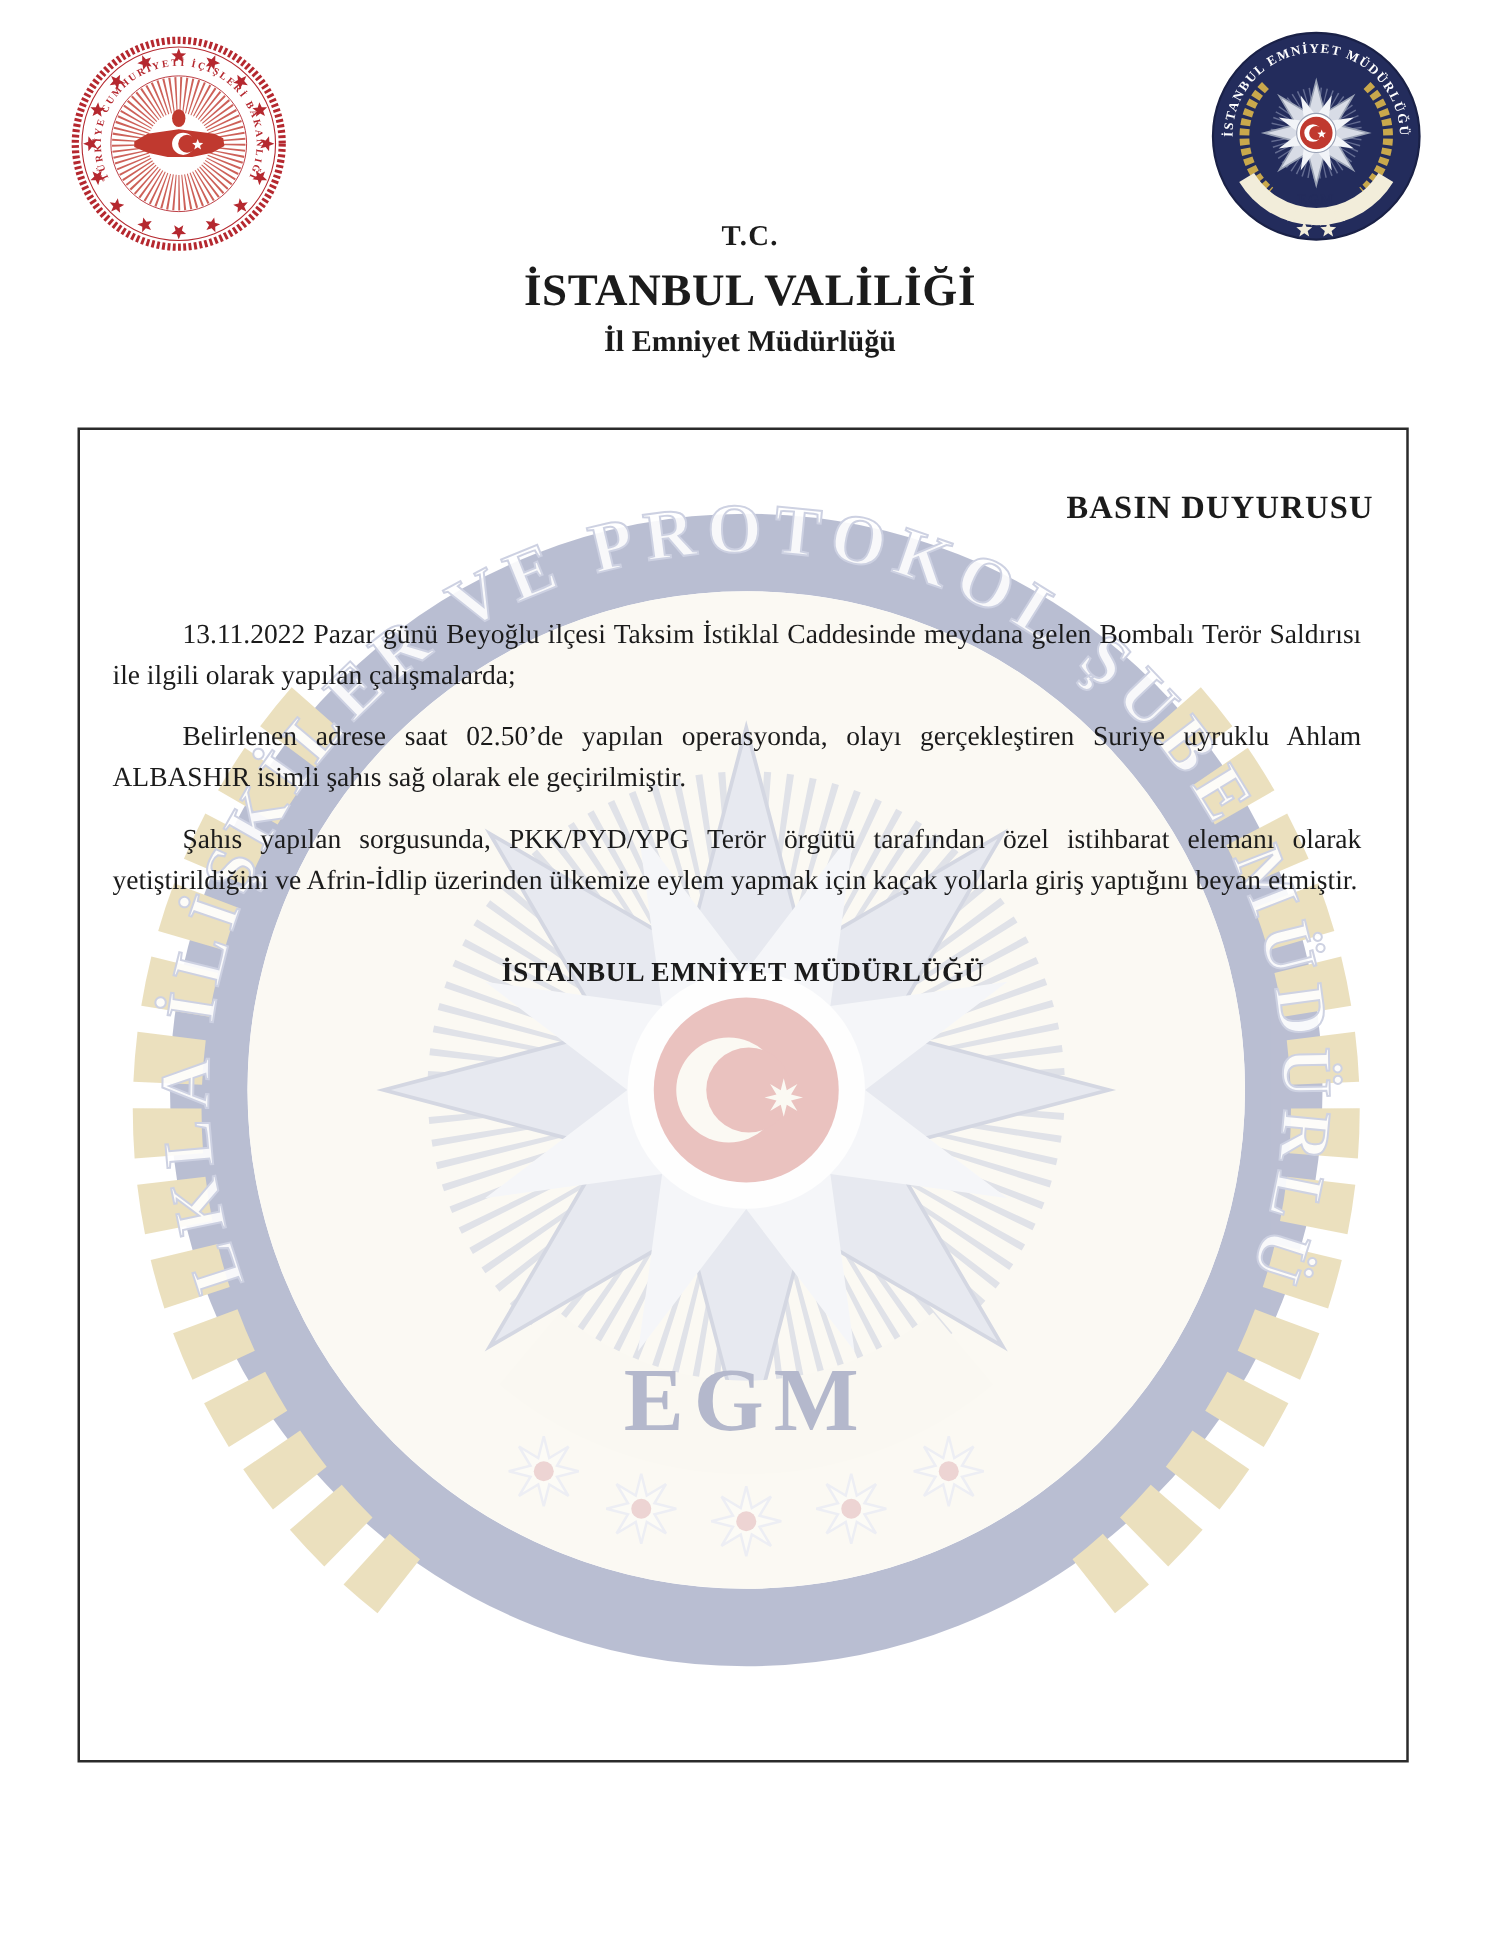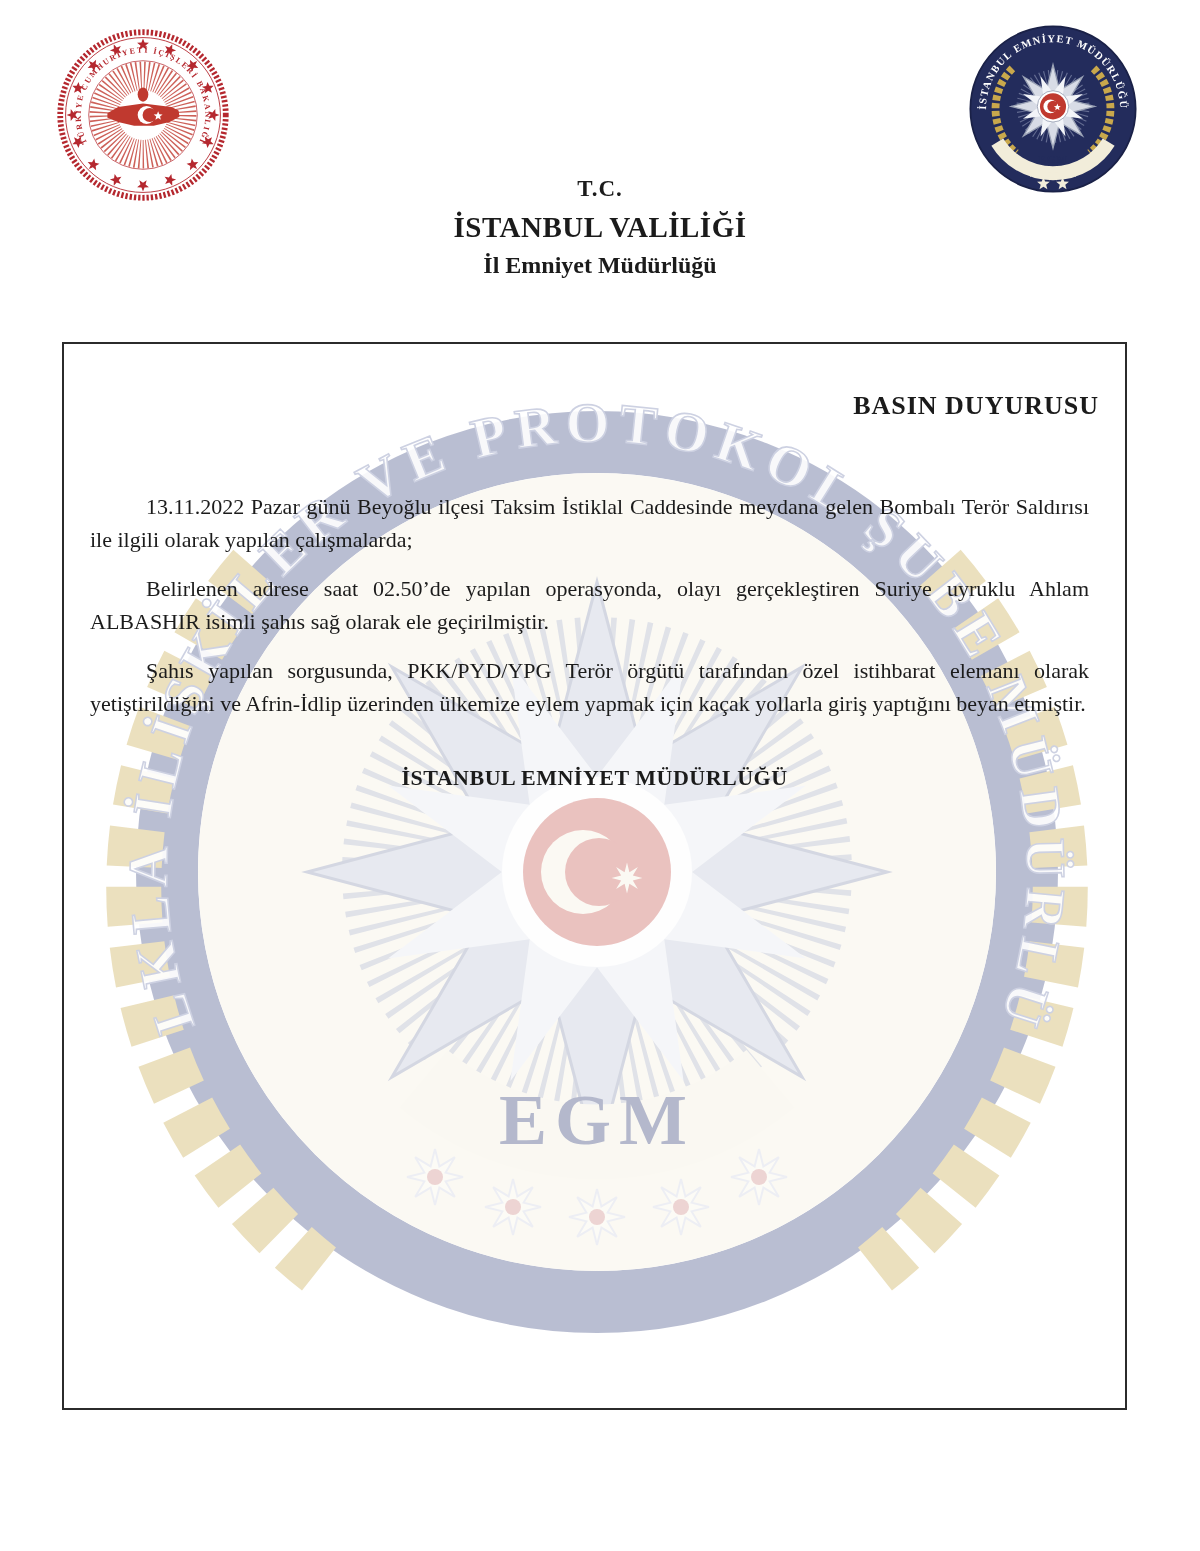--- a/index.html
+++ b/index.html
@@ -1,21 +1,21 @@
 <!DOCTYPE html>
 <html><head>
 <meta charset="utf-8">
 <style>
   html,body{margin:0;padding:0;background:#ffffff;}
   body{width:1200px;height:1551px;position:relative;font-family:"Liberation Serif","DejaVu Serif",serif;color:#1b1b1b;overflow:hidden;}
 
   
   .doc-header{position:absolute;top:176px;left:0;width:100%;text-align:center;}
   .hdr-tc{font-size:23px;font-weight:bold;letter-spacing:1px;}
-  .hdr-valilik{font-size:29px;font-weight:bold;letter-spacing:.5px;margin-top:9px;}
+  .hdr-valilik{font-size:36px;font-weight:bold;letter-spacing:.5px;margin-top:9px;}
   .hdr-mudurluk{font-size:24px;font-weight:bold;margin-top:8px;}
 
   
   .seal-left{position:absolute;left:54px;top:26px;width:178px;height:178px;}
   .emblem-right{position:absolute;left:966px;top:22px;width:174px;height:174px;}
   .seal-left svg,.emblem-right svg{width:100%;height:100%;display:block;}
 
   
   .notice-box{position:absolute;left:62px;top:342px;width:1065px;height:1068px;border:2px solid #2b2b2b;box-sizing:border-box;overflow:hidden;background:#fff;}
   .watermark{position:absolute;left:-17px;top:-22px;width:1100px;height:1100px;z-index:1;pointer-events:none;}

